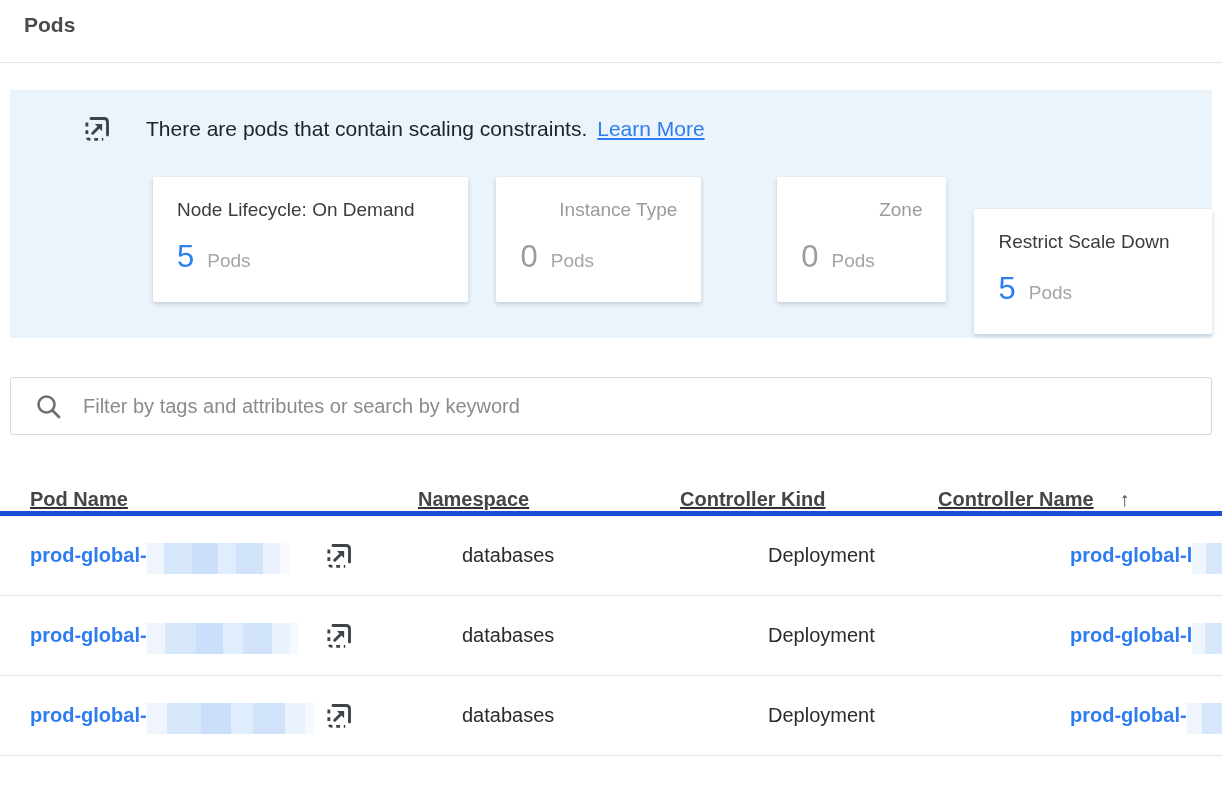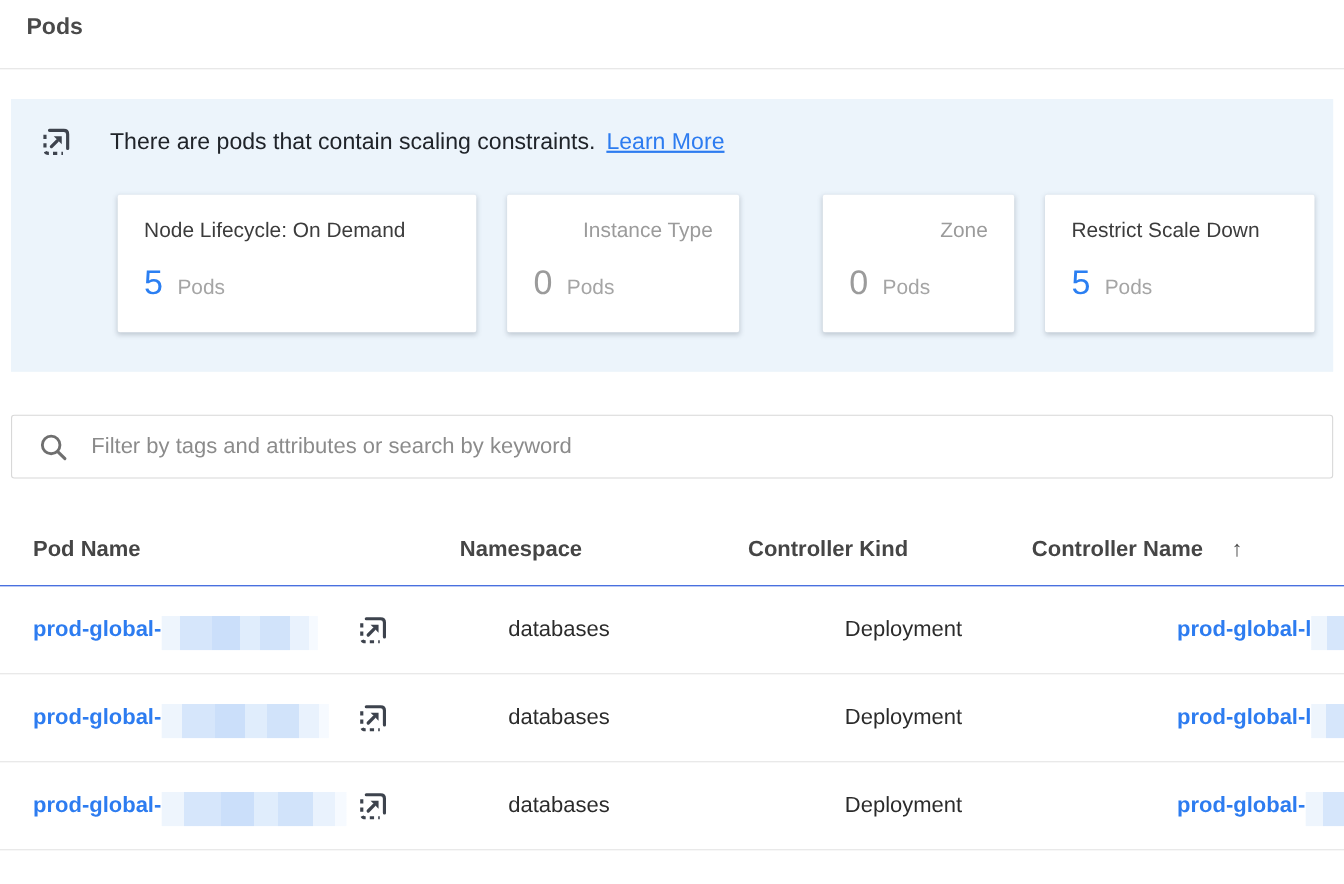--- a/index.html
+++ b/index.html
@@ -22,20 +22,21 @@
     border: none;
     border-top: 1px solid #e3e3e3;
     margin-top: 24px;
   }
 
   
   .banner {
     margin: 27px 10px 0 10px;
     background: #ecf4fb;
     height: 248px;
+    padding-left: 46px;
   }
   .banner-head {
     display: flex;
     align-items: center;
     padding: 24px 0 0 26px;
   }
   .icon-scale {
     width: 30px;
     height: 30px;
     color: #3d434d;
@@ -65,21 +66,21 @@
     background: #ffffff;
     border-radius: 2px;
     box-shadow: 0 2px 5px rgba(80, 95, 110, 0.28);
     height: 125px;
     padding: 22px 24px 0 24px;
     cursor: pointer;
   }
   .card:nth-child(1) { width: 326px; }
   .card:nth-child(2) { width: 211px; }
   .card:nth-child(3) { width: 174px; margin-left: 48px; }
-  .card:nth-child(4) { width: 245px; }
+  .card:nth-child(4) { width: 245px; margin-top: 32px; }
   .card-title {
     font-size: 19px;
     color: #3c3c3c;
     white-space: nowrap;
   }
   .card.inactive .card-title { color: #9b9b9b; text-align: right; }
   .card-count {
     margin-top: 18px;
     display: flex;
     align-items: baseline;
@@ -129,22 +130,22 @@
   
   .table { margin-top: 0; }
   .thead, .tr {
     display: grid;
     grid-template-columns: 388px 262px 258px auto;
     padding-left: 30px;
     align-items: center;
   }
   .thead {
     padding-top: 53px;
-    padding-bottom: 21px;
-    border-bottom: 1px solid #1d4ed8;
+    border-bottom: 5px solid #1d4ed8;
+    text-decoration: underline;
   }
   .th {
     font-size: 20px;
     font-weight: 600;
     color: #454545;
     cursor: pointer;
   }
   .sort-arrow {
     display: inline-block;
     margin-left: 26px;

